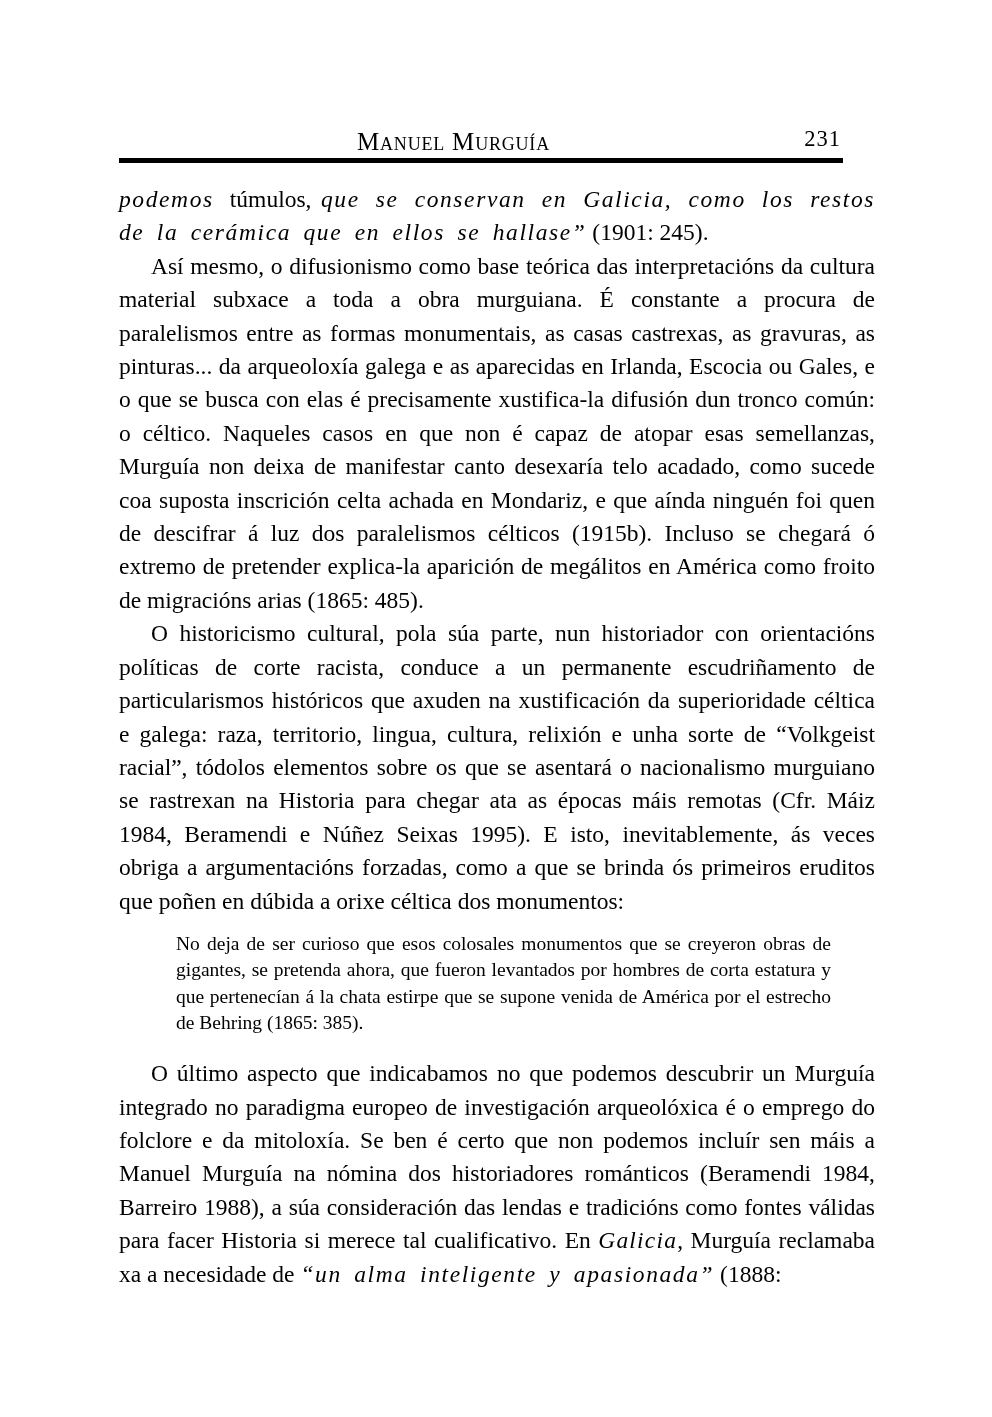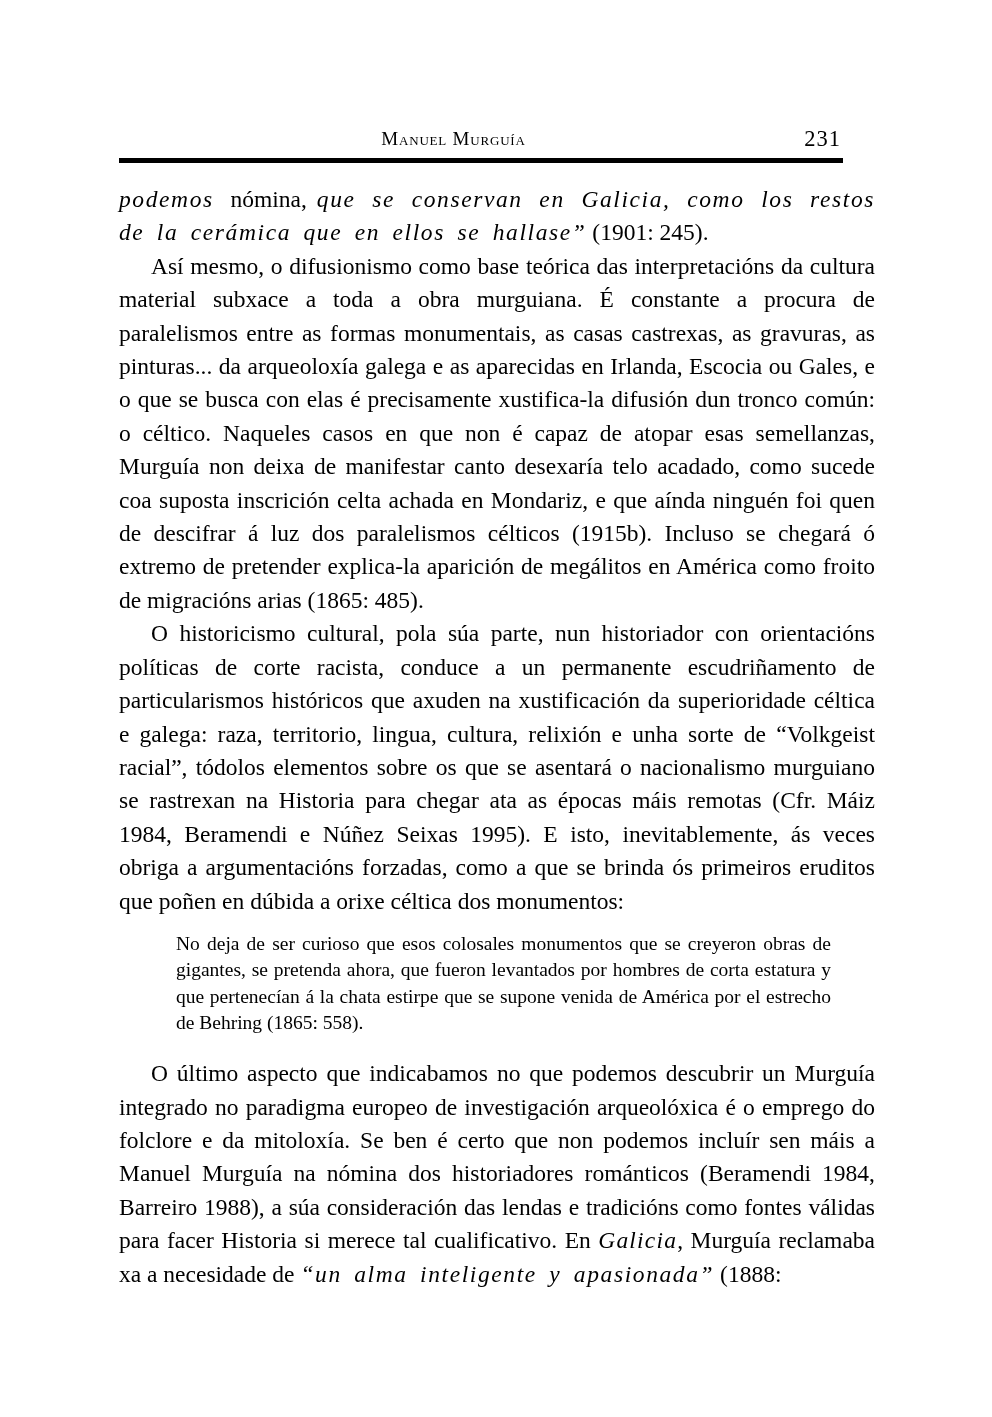--- a/index.html
+++ b/index.html
@@ -30,21 +30,21 @@
     width: 724px; 
     height: 30px;
   }
   .running-title {
     position: absolute;
     left: 0;
     right: 0;
     top: 0;
     text-align: center;
     font-variant: small-caps;
-    font-size: 19px;
+    font-size: 25px;
     letter-spacing: 0.8px;
     padding-right: 55px; 
   }
   .page-number {
     position: absolute;
     right: 2px;
     top: -2px;
     font-size: 22.5px;
     letter-spacing: 1px;
     text-align: center;
@@ -99,25 +99,25 @@
 
   <div class="header">
     <div class="running-title">Manuel Murguía</div>
     <div class="page-number">231</div>
   </div>
 
   <div class="header-rule"></div>
 
   <div class="textblock">
 
-    <p class="para"><span class="it">podemos </span><span>nómina, </span><span class="it">que se conservan en Galicia, como los restos de la cerámica que en ellos se hallase”</span><span> (1901: 245).</span></p>
+    <p class="para"><span class="it">podemos </span><span>túmulos, </span><span class="it">que se conservan en Galicia, como los restos de la cerámica que en ellos se hallase”</span><span> (1901: 245).</span></p>
 
     <p class="para indent"><span>Así mesmo, o difusionismo como base teórica das interpretacións da cultura material subxace a toda a obra murguiana. É constante a procura de paralelismos entre as formas monumentais, as casas castrexas, as gravuras, as pinturas... da arqueoloxía galega e as aparecidas en Irlanda, Escocia ou Gales, e o que se busca con elas é precisamente xustifica-la difusión dun tronco común: o céltico. Naqueles casos en que non é capaz de atopar esas semellanzas, Murguía non deixa de manifestar canto desexaría telo acadado, como sucede coa suposta inscrición celta achada en Mondariz, e que aínda ninguén foi quen de descifrar á luz dos paralelismos célticos (1915b). Incluso se chegará ó extremo de pretender explica-la aparición de megálitos en América como froito de migracións arias (1865: 485).</span></p>
 
     <p class="para indent"><span>O historicismo cultural, pola súa parte, nun historiador con orientacións políticas de corte racista, conduce a un permanente escudriñamento de particularismos históricos que axuden na xustificación da superioridade céltica e galega: raza, territorio, lingua, cultura, relixión e unha sorte de “Volkgeist racial”, tódolos elementos sobre os que se asentará o nacionalismo murguiano se rastrexan na Historia para chegar ata as épocas máis remotas (Cfr. Máiz 1984, Beramendi e Núñez Seixas 1995). E isto, inevitablemente, ás veces obriga a argumentacións forzadas, como a que se brinda ós primeiros eruditos que poñen en dúbida a orixe céltica dos monumentos:</span></p>
 
-    <blockquote class="quote"><span>No deja de ser curioso que esos colosales monumentos que se creyeron obras de gigantes, se pretenda ahora, que fueron levantados por hombres de corta estatura y que pertenecían á la chata estirpe que se supone venida de América por el estrecho de Behring (1865: 558).</span></blockquote>
+    <blockquote class="quote"><span>No deja de ser curioso que esos colosales monumentos que se creyeron obras de gigantes, se pretenda ahora, que fueron levantados por hombres de corta estatura y que pertenecían á la chata estirpe que se supone venida de América por el estrecho de Behring (1865: 385).</span></blockquote>
 
     <p class="para indent"><span>O último aspecto que indicabamos no que podemos descubrir un Murguía integrado no paradigma europeo de investigación arqueolóxica é o emprego do folclore e da mitoloxía. Se ben é certo que non podemos incluír sen máis a Manuel Murguía na nómina dos historiadores románticos (Beramendi 1984, Barreiro 1988), a súa consideración das lendas e tradicións como fontes válidas para facer Historia si merece tal cualificativo. En </span><span class="it-tight">Galicia</span><span>, Murguía reclamaba xa a necesidade de </span><span class="it">“un alma inteligente y apasionada”</span><span> (1888:</span></p>
 
   </div>
 
 </div>
 
 </body></html>

